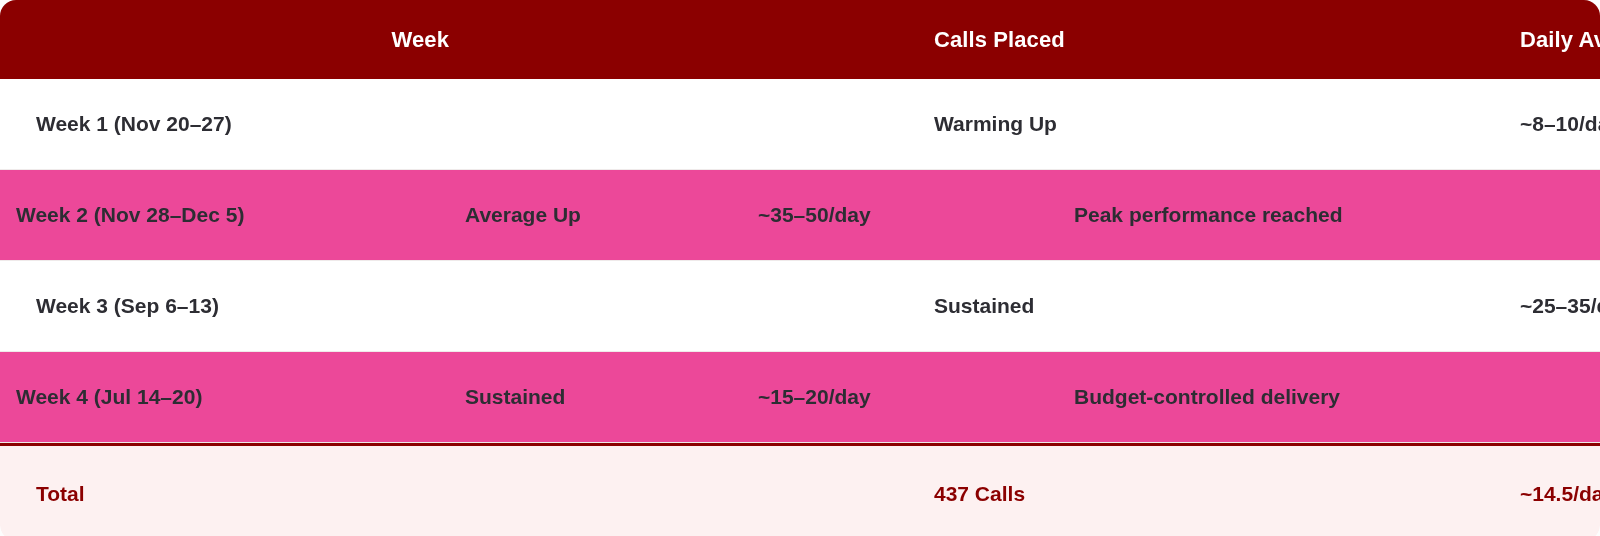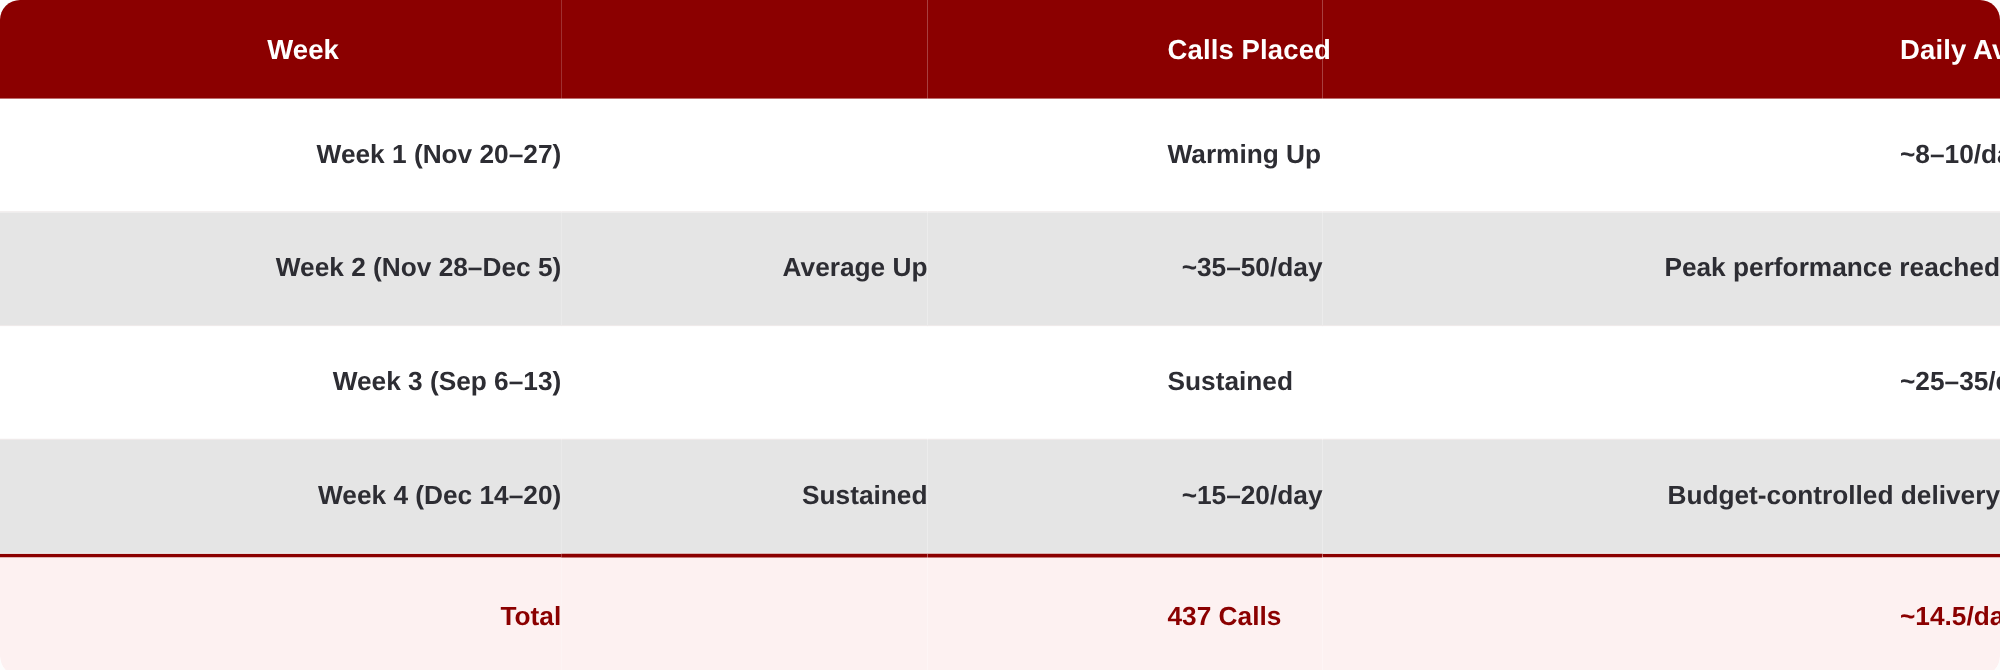--- a/index.html
+++ b/index.html
@@ -33,21 +33,21 @@
 
   
   col.c1 { width: 449px; }
   col.c2 { width: 293px; }
   col.c3 { width: 316px; }
   col.c4 { width: 542px; }
 
   thead th {
     background: #8B0000;
     color: #ffffff;
-    text-align: center;
+    text-align: right;
     font-size: 22px;
     font-weight: bold;
     padding: 0 0 0 36px;
     height: 79px;
     vertical-align: middle;
     letter-spacing: 0.1px;
     white-space: nowrap;
   }
   thead th.col2 { padding-left: 485px; }
   thead th.col3 { padding-left: 778px; }
@@ -55,28 +55,27 @@
 
   tbody td {
     font-size: 21px;
     font-weight: bold;
     color: #2d2d33;
     height: 90px;
     vertical-align: middle;
     padding: 0 0 0 36px;
     border-bottom: 1px solid #efeaea;
     white-space: nowrap;
-    text-align: right;
   }
   tbody td.col2 { padding-left: 485px; }
   tbody td.col3 { padding-left: 778px; }
   tbody td.col4 { padding-left: 1094px; }
 
   tbody tr.odd td { background: #ffffff; }
-  tbody tr.even td { background: #e5e5e5; padding-left: 16px; }
+  tbody tr.even td { background: #ec4899; padding-left: 16px; }
 
   tbody tr.total-row td {
     background: #fdf1f1;
     color: #8B0000;
     border-top: 3px solid #8B0000;
     border-bottom: none;
     height: 95px;
   }
 
   
@@ -115,21 +114,21 @@
         <td class="col3">~35–50/day</td>
         <td class="col4">Peak performance reached</td>
       </tr>
       <tr class="odd">
         <td class="col1">Week 3 (Sep 6–13)</td>
         <td class="col2">Sustained</td>
         <td class="col3">~25–35/day</td>
         <td class="col4">Stable high volume</td>
       </tr>
       <tr class="even">
-        <td class="col1">Week 4 (Dec 14–20)</td>
+        <td class="col1">Week 4 (Jul 14–20)</td>
         <td class="col2">Sustained</td>
         <td class="col3">~15–20/day</td>
         <td class="col4">Budget-controlled delivery</td>
       </tr>
       <tr class="total-row">
         <td class="col1">Total</td>
         <td class="col2">437 Calls</td>
         <td class="col3">~14.5/day avg</td>
         <td class="col4">₹5.51 per call</td>
       </tr>

